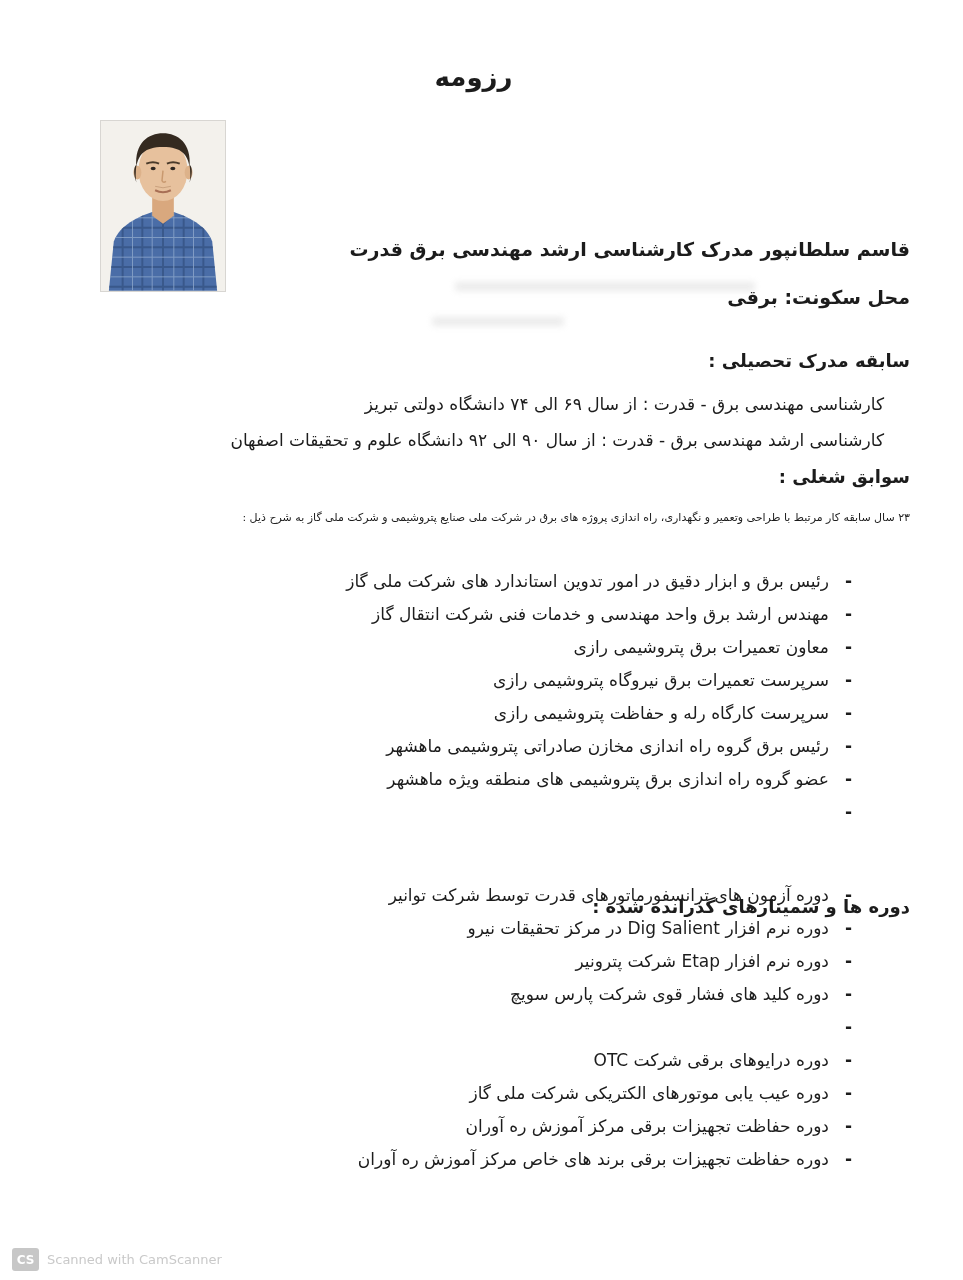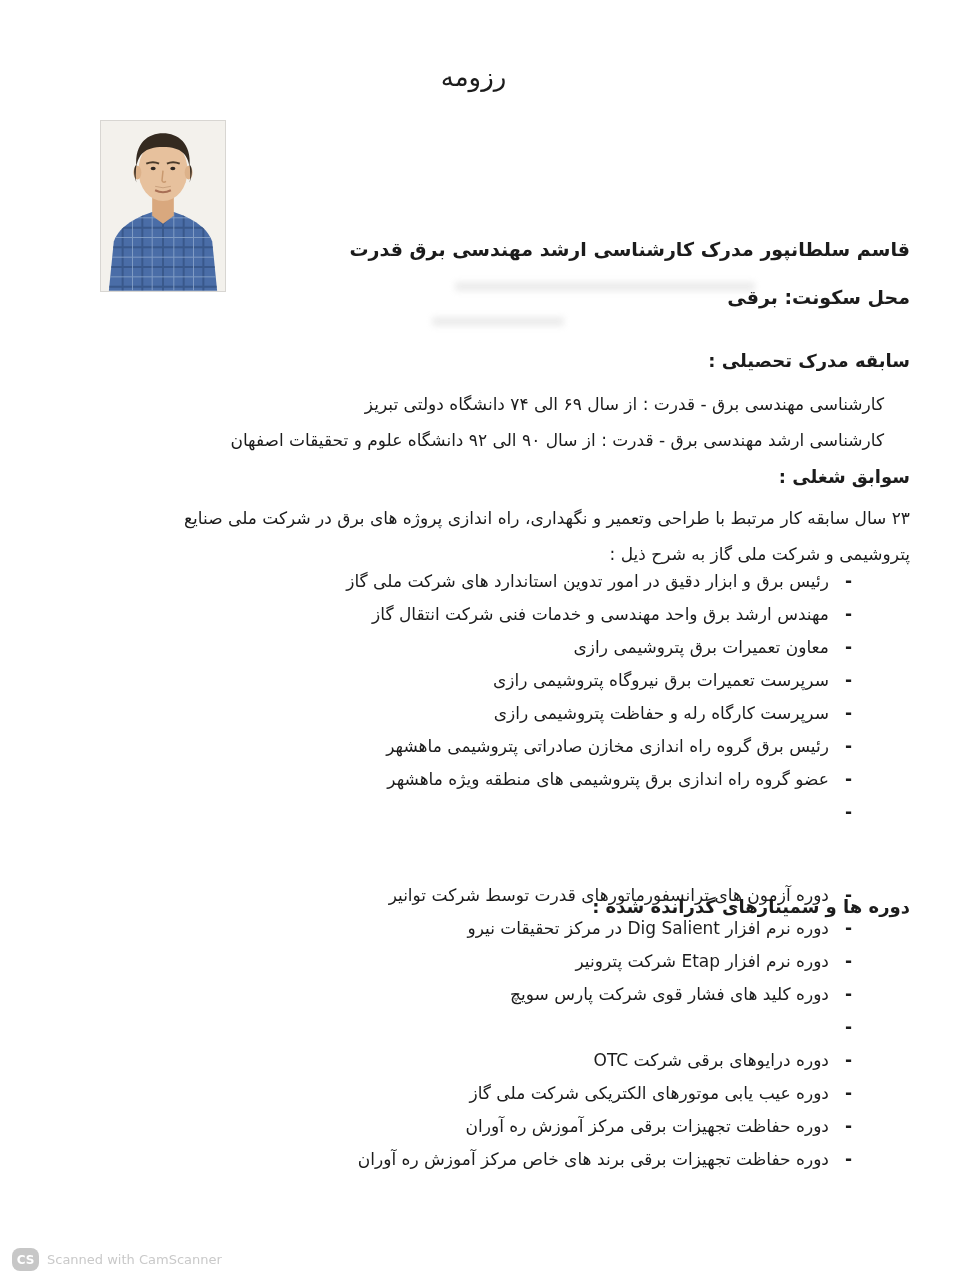--- a/index.html
+++ b/index.html
@@ -11,21 +11,21 @@
     font-family: "DejaVu Sans", sans-serif;
     color: #1c1c1c;
     overflow: hidden;
   }
   
   .doc-title {
     position: absolute;
     top: 62px; left: 0; right: 16px;
     text-align: center;
     font-size: 26px;
-    font-weight: normal;
+    font-weight: bold;
     letter-spacing: 0.5px;
   }
   
   .photo-frame {
     position: absolute;
     left: 100px; top: 120px;
     width: 126px; height: 172px;
     border: 1px solid #d8d6d2;
     box-sizing: border-box;
     background: #f4f2ee;
@@ -78,21 +78,21 @@
     line-height: 36px;
     padding-right: 26px;
     box-sizing: border-box;
   }
   .work-heading { top: 466px; }
   .work-intro {
     position: absolute;
     top: 500px; right: 53px; left: 115px;
     direction: rtl;
     text-align: right;
-    font-size: 17px;
+    font-size: 11px;
     line-height: 36px;
   }
   .dash-list {
     position: absolute;
     right: 53px; left: 60px;
     margin: 0;
     padding: 0 58px 0 0;
     list-style: none;
     direction: rtl;
     font-size: 17px;
@@ -117,21 +117,21 @@
     position: absolute;
     left: 12px; top: 1248px;
     display: flex;
     align-items: center;
     gap: 8px;
     direction: ltr;
   }
   .cs-logo {
     width: 27px; height: 23px;
     background: #c7c7c7;
-    border-radius: 8px;
+    border-radius: 3px;
     color: #ffffff;
     font-size: 12px;
     font-weight: bold;
     display: flex;
     align-items: center;
     justify-content: center;
   }
   .cs-text {
     color: #c9c9c9;
     font-size: 13px;

